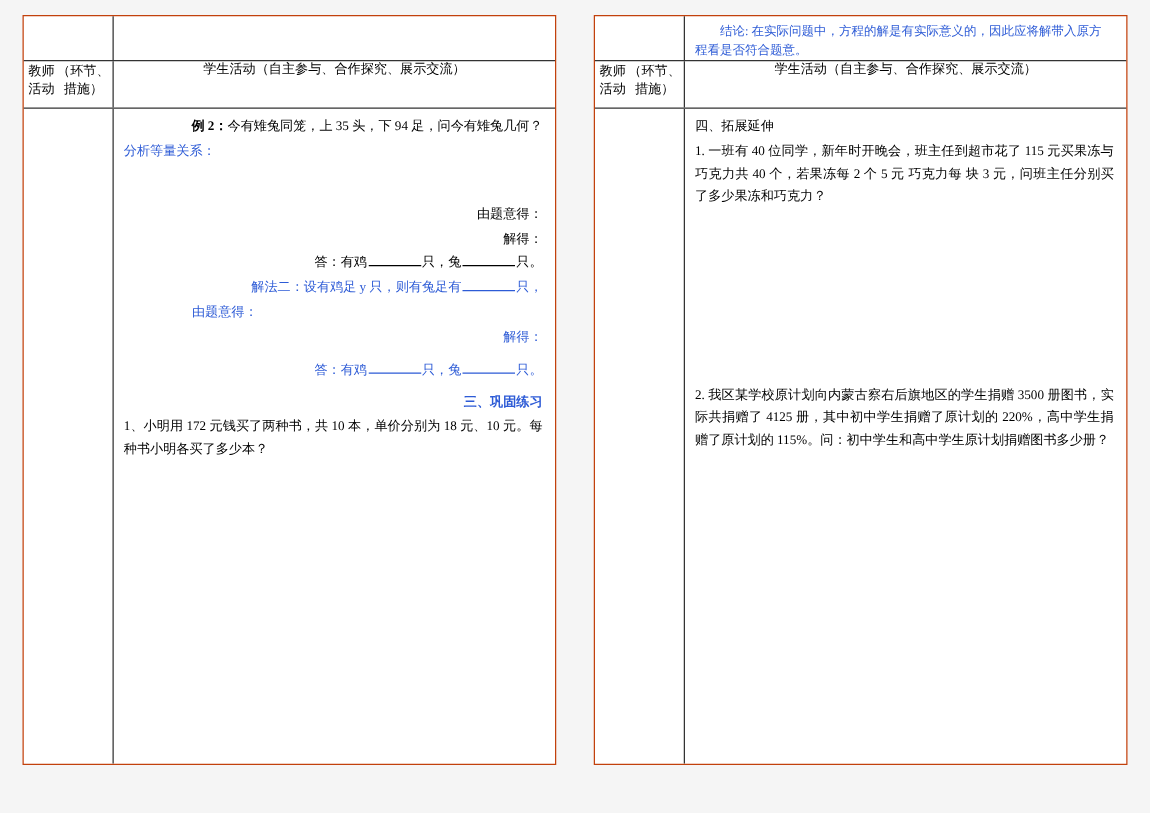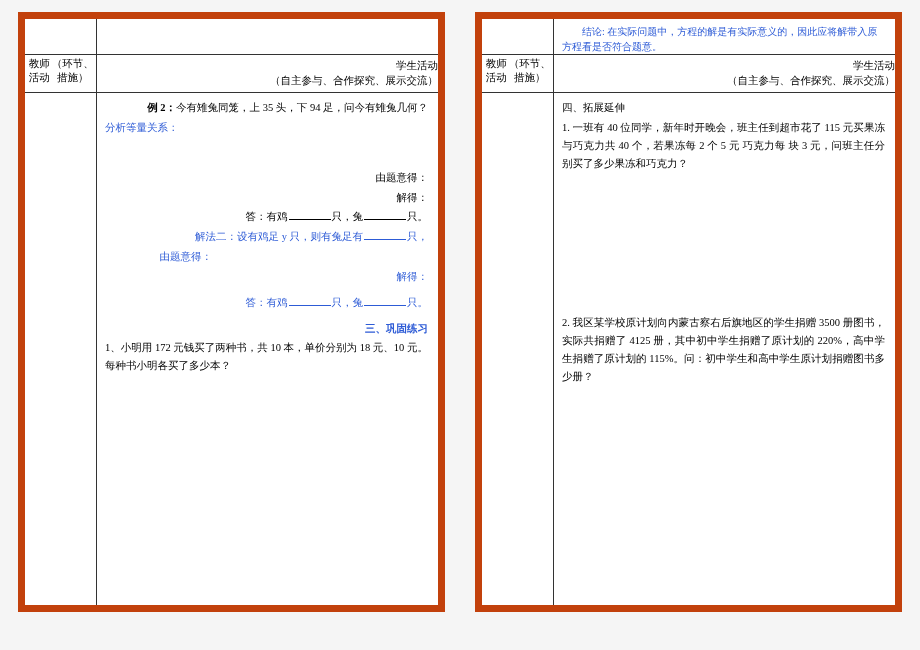--- a/index.html
+++ b/index.html
@@ -10,21 +10,21 @@
       padding: 12px 18px;
       font-family: "SimSun", "宋体", serif;
       display: flex;
       gap: 30px;
       justify-content: center;
     }
     .page {
       width: 496px;
       height: 600px;
       background: #fff;
-      border: 7px solid #c2410c;
+      border: 1px solid #c2410c;
       display: flex;
       flex-direction: column;
       font-size: 10.5px;
       line-height: 1.6;
     }
     .top-cell {
       border-bottom: 1px solid #333;
       height: 36px;
       padding: 4px 8px;
       display: flex;
@@ -56,21 +56,21 @@
       flex-direction: row;
       justify-content: center;
       font-size: 10.5px;
       line-height: 1.35;
       padding: 2px;
     }
     .header-row .rcol {
       flex: 1;
       text-align: right;
       display: flex;
-      flex-direction: column;
+      flex-direction: row;
       justify-content: center;
       font-size: 10.5px;
       line-height: 1.35;
     }
     .body-row {
       flex: 1;
       display: flex;
       overflow: hidden;
     }
     .body-row .lcol {

